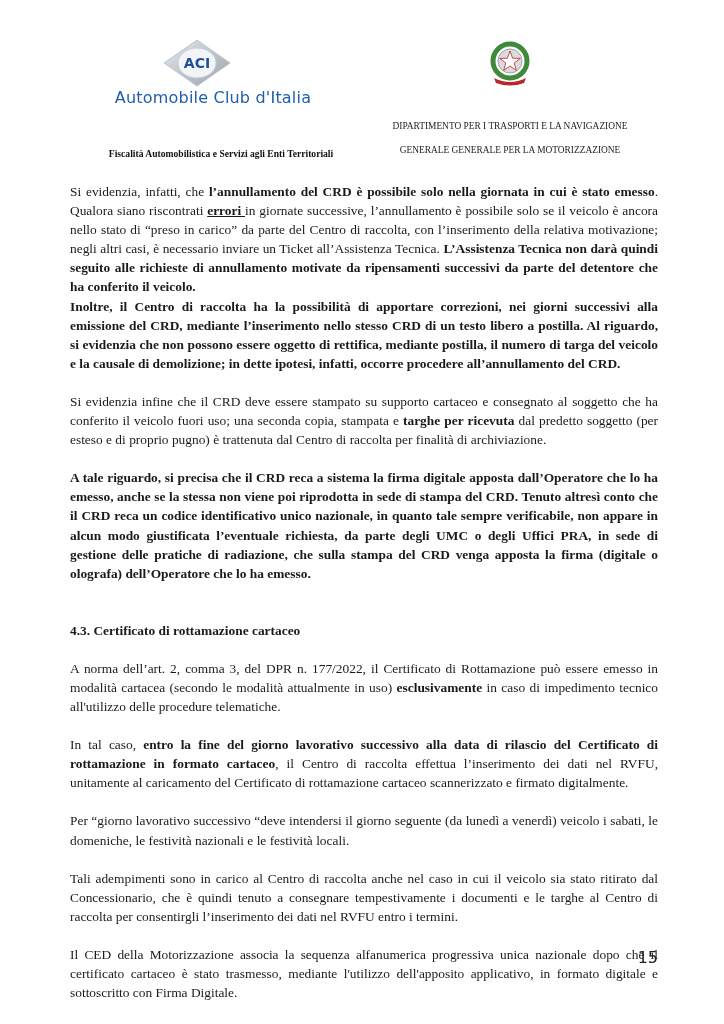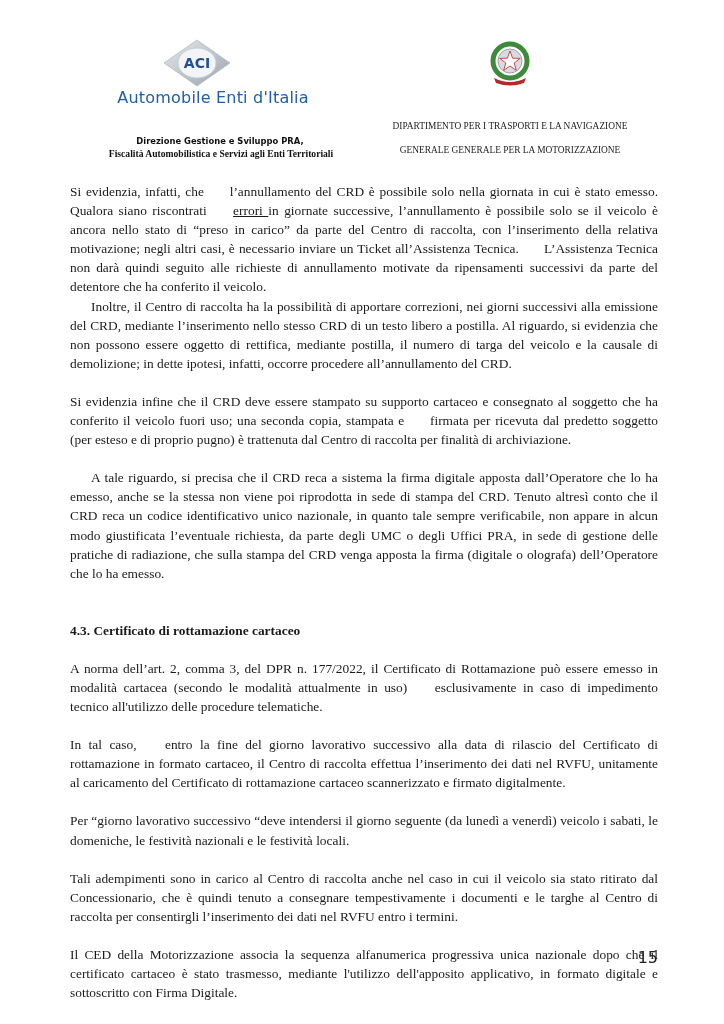--- a/index.html
+++ b/index.html
@@ -18,21 +18,21 @@
               font-family:"Liberation Serif", serif; font-style:italic; font-size:17px; color:#222; white-space:nowrap; }
   .min-dept1 { position:absolute; left:345px; top:121px; width:330px; text-align:center;
                font-family:"Liberation Serif", serif; font-size:9.4px; color:#222; white-space:nowrap; }
   .min-dept2 { position:absolute; left:345px; top:145px; width:330px; text-align:center;
                font-family:"Liberation Serif", serif; font-size:9.4px; color:#222; white-space:nowrap; }
 
   
   .body { position:absolute; left:70px; top:182px; width:588px;
           font-family:"Liberation Serif", serif; font-size:13.4px; line-height:19.1px; color:#1a1a1a; }
   .body p { margin:0; text-align:justify; }
-  .body b { font-weight:normal;margin-left:21px; }
+  .body b { font-weight:bold; }
   .u { text-decoration:underline; }
   .gap1 { height:19px; }
   .gap2 { height:38px; }
   .h43 { font-weight:bold; }
   .pagenum { position:absolute; left:630px; top:948px; width:28px; text-align:right;
              font-family:"DejaVu Sans", sans-serif; font-size:16px; color:#222; }
 </style>
 </head>
 <body>
 
@@ -42,38 +42,37 @@
     <defs>
       <linearGradient id="g1" x1="0" y1="0" x2="1" y2="1">
         <stop offset="0" stop-color="#e6e9ee"></stop>
         <stop offset="1" stop-color="#9aa3ad"></stop>
       </linearGradient>
     </defs>
     <polygon points="35,2 68,25 35,48 2,25" fill="url(#g1)" stroke="#b5bcc4" stroke-width="0.8"></polygon>
     <ellipse cx="35" cy="25" rx="19" ry="15" fill="#f2f4f7" stroke="#c9ced4"></ellipse>
     <text x="35" y="30" text-anchor="middle" font-family="DejaVu Sans, sans-serif" font-weight="bold" font-size="14" fill="#1f4f9a">ACI</text>
   </svg>
-  <div class="aci-name">Automobile Enti d'Italia</div>
-  <div class="aci-dept1">Direzione Gestione e Sviluppo PRA,</div>
+  <div class="aci-name">Automobile Club d'Italia</div>
   <div class="aci-dept2">Fiscalità Automobilistica e Servizi agli Enti Territoriali</div>
 
   <svg class="emblem" viewBox="0 0 52 48">
     <circle cx="26" cy="21" r="17" fill="none" stroke="#3e8a3a" stroke-width="5"></circle>
     <circle cx="26" cy="21" r="12" fill="#d9dcdf" stroke="#9ea4aa"></circle>
     <polygon points="26,11 28.6,18.2 36.2,18.4 30.2,23 32.3,30.4 26,26 19.7,30.4 21.8,23 15.8,18.4 23.4,18.2" fill="#ffffff" stroke="#b22" stroke-width="0.8"></polygon>
     <path d="M10 38 Q26 46 42 38 L40 43 Q26 48 12 43 Z" fill="#b8282b"></path>
   </svg>
   <div class="min-dept1">DIPARTIMENTO PER I TRASPORTI E LA NAVIGAZIONE</div>
   <div class="min-dept2">GENERALE GENERALE PER LA MOTORIZZAZIONE</div>
 
   <div class="body">
     <p><span>Si evidenzia, infatti, che </span><b>l’annullamento del CRD è possibile solo nella giornata in cui è stato emesso</b><span>. Qualora siano riscontrati </span><b class="u">errori </b><span>in giornate successive, l’annullamento è possibile solo se il veicolo è ancora nello stato di “preso in carico” da parte del Centro di raccolta, con l’inserimento della relativa motivazione; negli altri casi, è necessario inviare un Ticket all’Assistenza Tecnica. </span><b>L’Assistenza Tecnica non darà quindi seguito alle richieste di annullamento motivate da ripensamenti successivi da parte del detentore che ha conferito il veicolo.</b></p>
     <p><b>Inoltre, il Centro di raccolta ha la possibilità di apportare correzioni, nei giorni successivi alla emissione del CRD, mediante l’inserimento nello stesso CRD di un testo libero a postilla. Al riguardo, si evidenzia che non possono essere oggetto di rettifica, mediante postilla, il numero di targa del veicolo e la causale di demolizione; in dette ipotesi, infatti, occorre procedere all’annullamento del CRD.</b></p>
     <div class="gap1"></div>
-    <p><span>Si evidenzia infine che il CRD deve essere stampato su supporto cartaceo e consegnato al soggetto che ha conferito il veicolo fuori uso; una seconda copia, stampata e </span><b>firmata per ricevuta</b><span> dal predetto soggetto (per esteso e di proprio pugno) è trattenuta dal Centro di raccolta per finalità di archiviazione.</span></p>
+    <p><span>Si evidenzia infine che il CRD deve essere stampato su supporto cartaceo e consegnato al soggetto che ha conferito il veicolo fuori uso; una seconda copia, stampata e </span><b>targhe per ricevuta</b><span> dal predetto soggetto (per esteso e di proprio pugno) è trattenuta dal Centro di raccolta per finalità di archiviazione.</span></p>
     <div class="gap1"></div>
     <p><b>A tale riguardo, si precisa che il CRD reca a sistema la firma digitale apposta dall’Operatore che lo ha emesso, anche se la stessa non viene poi riprodotta in sede di stampa del CRD. Tenuto altresì conto che il CRD reca un codice identificativo unico nazionale, in quanto tale sempre verificabile, non appare in alcun modo giustificata l’eventuale richiesta, da parte degli UMC o degli Uffici PRA, in sede di gestione delle pratiche di radiazione, che sulla stampa del CRD venga apposta la firma (digitale o olografa) dell’Operatore che lo ha emesso.</b></p>
     <div class="gap2"></div>
     <p class="h43">4.3. Certificato di rottamazione cartaceo</p>
     <div class="gap1"></div>
     <p><span>A norma dell’art. 2, comma 3, del DPR n. 177/2022, il Certificato di Rottamazione può essere emesso in modalità cartacea (secondo le modalità attualmente in uso) </span><b>esclusivamente</b><span> in caso di impedimento tecnico all'utilizzo delle procedure telematiche.</span></p>
     <div class="gap1"></div>
     <p><span>In tal caso, </span><b>entro la fine del giorno lavorativo successivo alla data di rilascio del Certificato di rottamazione in formato cartaceo</b><span>, il Centro di raccolta effettua l’inserimento dei dati nel RVFU, unitamente al caricamento del Certificato di rottamazione cartaceo scannerizzato e firmato digitalmente.</span></p>
     <div class="gap1"></div>
     <p>Per “giorno lavorativo successivo “deve intendersi il giorno seguente (da lunedì a venerdì) veicolo i sabati, le domeniche, le festività nazionali e le festività locali.</p>

